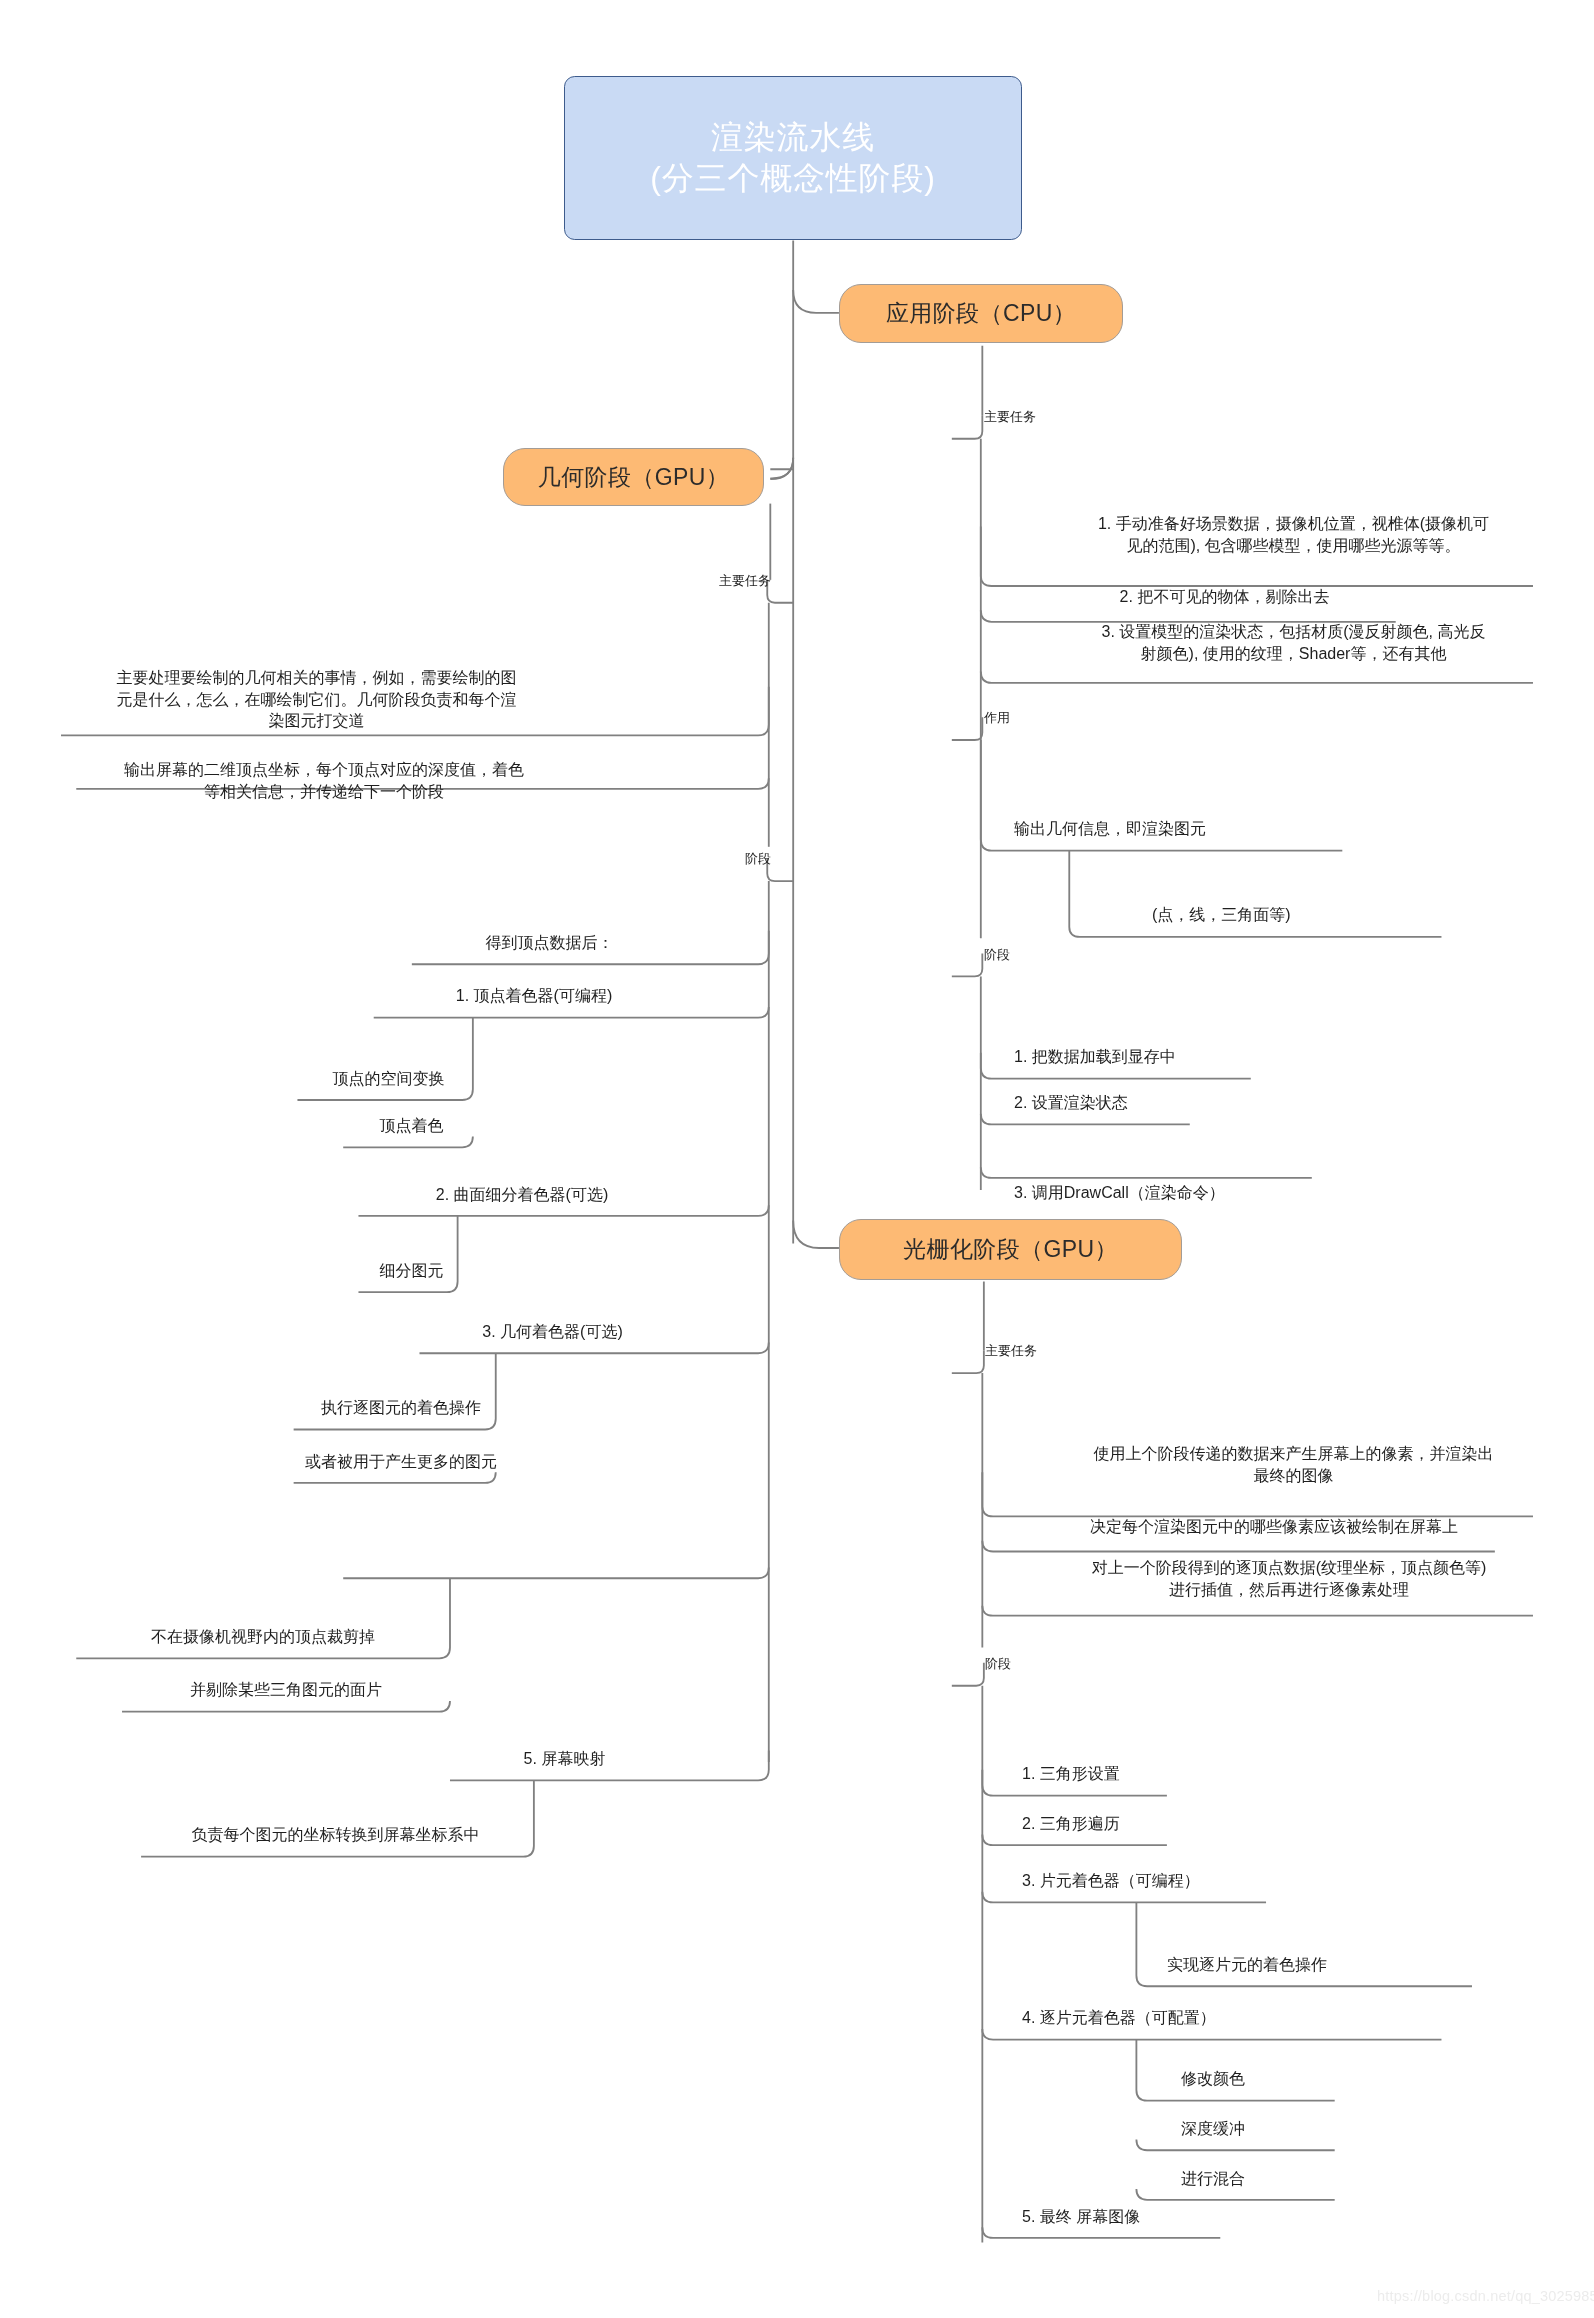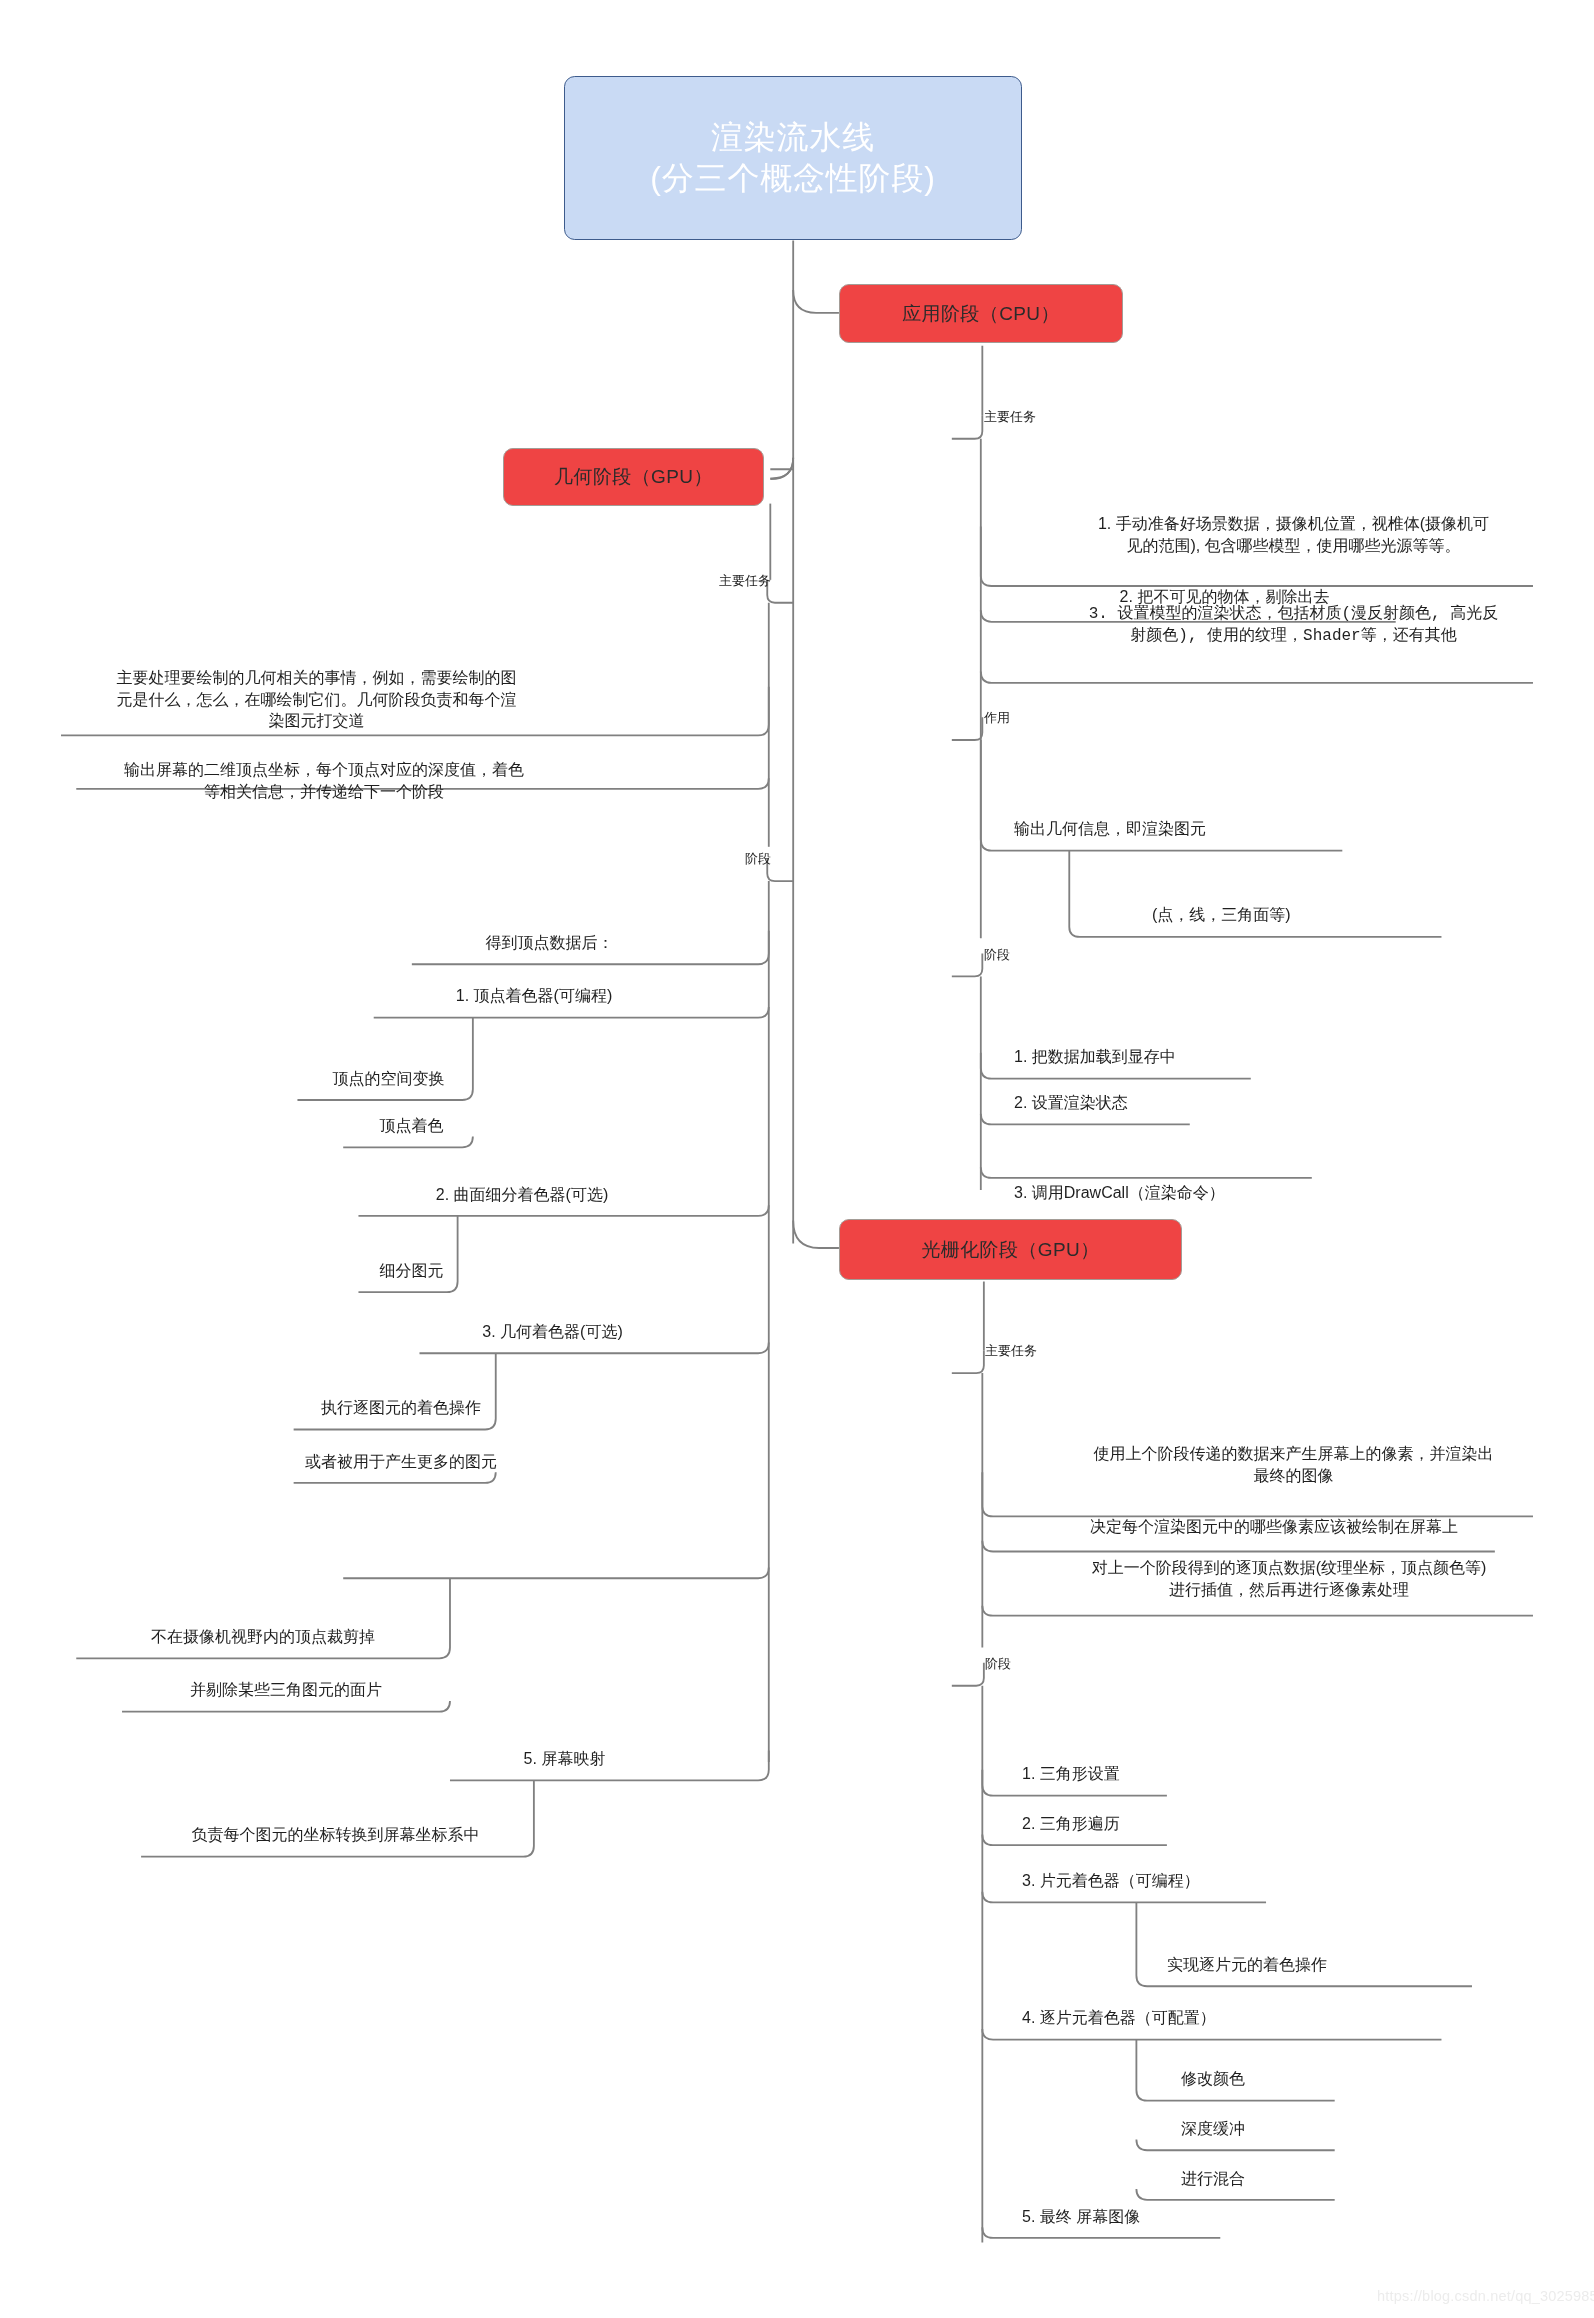--- a/index.html
+++ b/index.html
@@ -41,29 +41,29 @@
     align-items: center;
     justify-content: center;
     line-height: 1.28;
     font-size: 32px;
     letter-spacing: 0.8px;
   }
   
   .stage-node {
     position: absolute;
     box-sizing: border-box;
-    background: #ef4444;
+    background: #fdba74;
     border: 1.8px solid #a39c96;
-    border-radius: 10px;
+    border-radius: 22px;
     color: #2b2b2b;
     text-align: center;
     display: flex;
     align-items: center;
     justify-content: center;
-    font-size: 19px;
+    font-size: 23px;
     white-space: nowrap;
     letter-spacing: 0.4px;
   }
   
   .tnode {
     position: absolute;
     color: #1f1f1f;
     font-size: 16px;
     line-height: 1.35;
     white-space: pre-line;
@@ -198,21 +198,21 @@
     <span>光栅化阶段（GPU）</span>
   </div>
 
   <div class="tnode left big" style="left:984px; top:408px; width:168px;">主要任务</div>
 
   <div class="tnode center" style="left:1053px; top:513px; width:481px;">1. 手动准备好场景数据，摄像机位置，视椎体(摄像机可
 见的范围), 包含哪些模型，使用哪些光源等等。</div>
 
   <div class="tnode center" style="left:1053px; top:586px; width:343px;">2. 把不可见的物体，剔除出去</div>
 
-  <div class="tnode center" style="left:1053px; top:604px; width:481px;font-family:Liberation Mono, monospace;">3. 设置模型的渲染状态，包括材质(漫反射颜色, 高光反
+  <div class="tnode center" style="left:1053px; top:621px; width:481px;">3. 设置模型的渲染状态，包括材质(漫反射颜色, 高光反
 射颜色), 使用的纹理，Shader等，还有其他</div>
 
   <div class="tnode left big" style="left:984px; top:709px; width:153px;">作用</div>
 
   <div class="tnode left" style="left:1014px; top:818px; width:336px;">输出几何信息，即渲染图元</div>
 
   <div class="tnode left" style="left:1152px; top:904px; width:305px;">(点，线，三角面等)</div>
 
   <div class="tnode left big" style="left:984px; top:946px; width:153px;">阶段</div>
 

